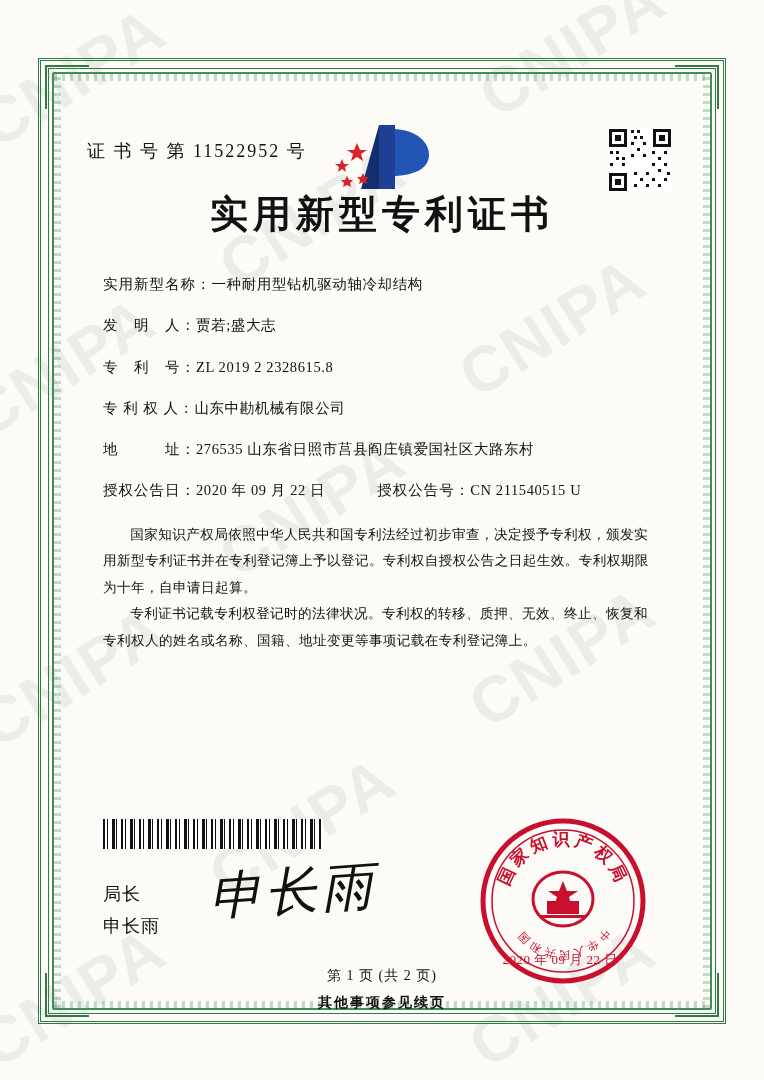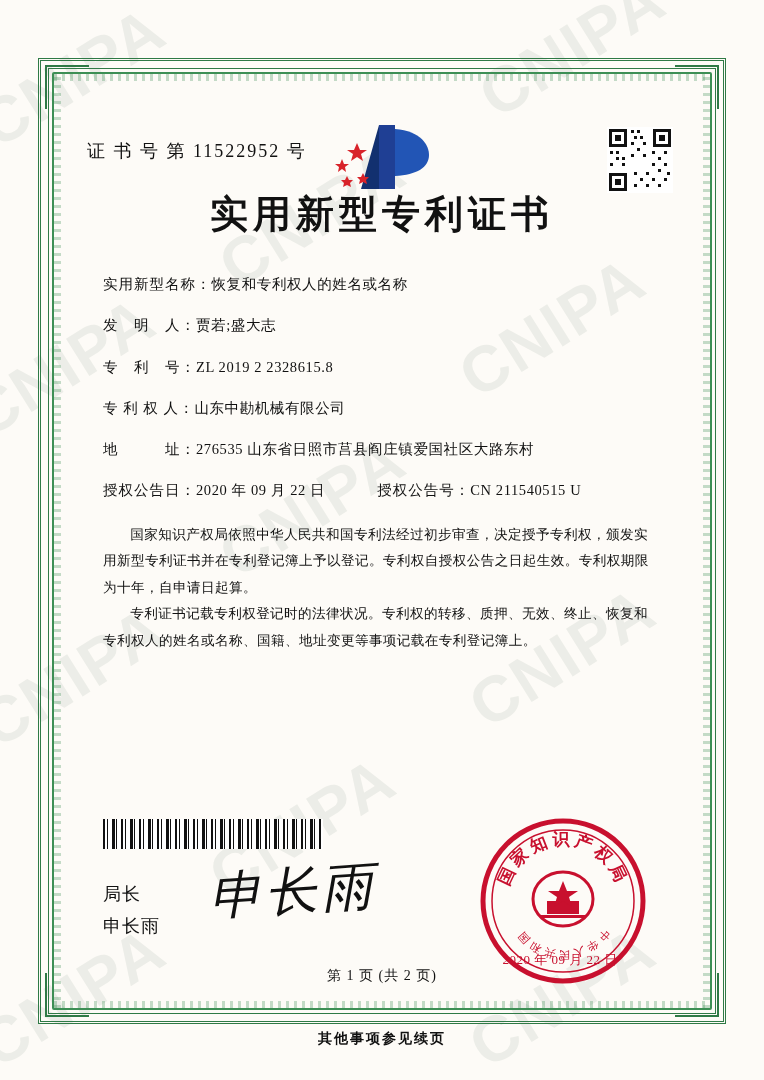--- a/index.html
+++ b/index.html
@@ -212,21 +212,21 @@
     bottom: 18px;
     text-align: center;
     font-size: 14px;
     letter-spacing: 1px;
     color: #111;
   }
   .outside-note {
     position: absolute;
     left: 0;
     right: 0;
-    top: 1030px;
+    top: 994px;
     text-align: center;
     font-size: 14px;
     font-weight: bold;
     letter-spacing: 2px;
     color: #111;
     z-index: 3;
   }
 </style>
 </head>
 <body>
@@ -316,21 +316,21 @@
       </svg>
     </div>
 
     <div class="cert-no">证 书 号 第 11522952 号</div>
 
     <div class="title">实用新型专利证书</div>
 
     <div class="fields">
       <div class="row">
         <span class="label">实用新型名称：</span>
-        <span class="value">恢复和专利权人的姓名或名称</span>
+        <span class="value">一种耐用型钻机驱动轴冷却结构</span>
       </div>
       <div class="row">
         <span class="label">发　明　人：</span>
         <span class="value">贾若;盛大志</span>
       </div>
       <div class="row">
         <span class="label">专　利　号：</span>
         <span class="value">ZL 2019 2 2328615.8</span>
       </div>
       <div class="row">

